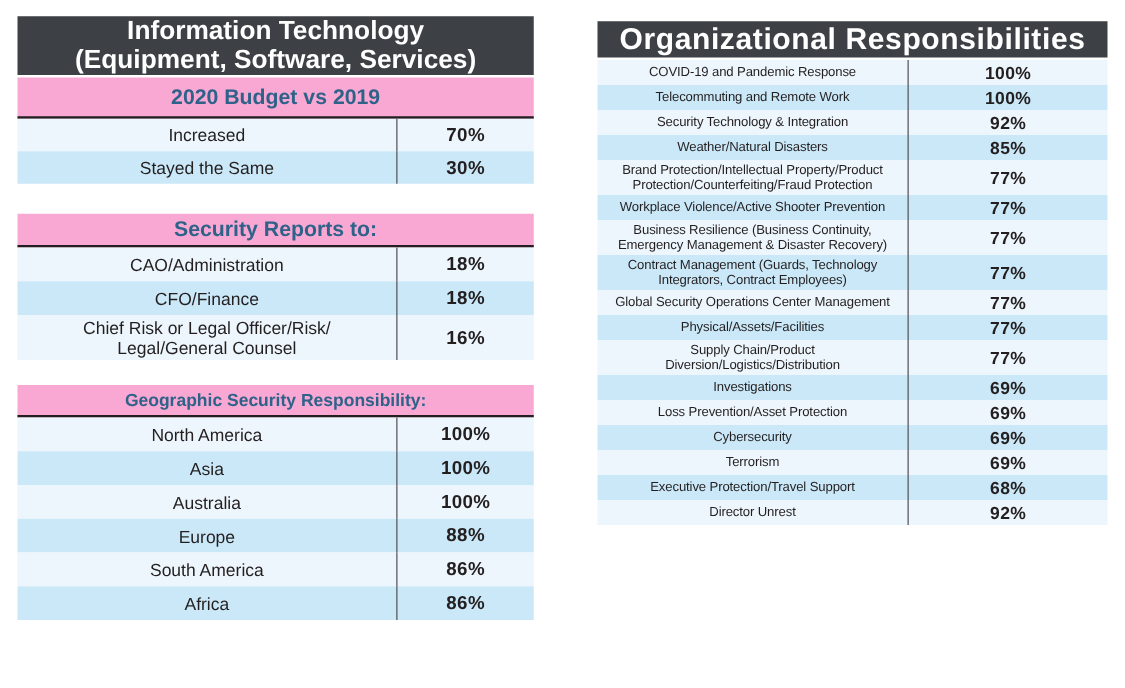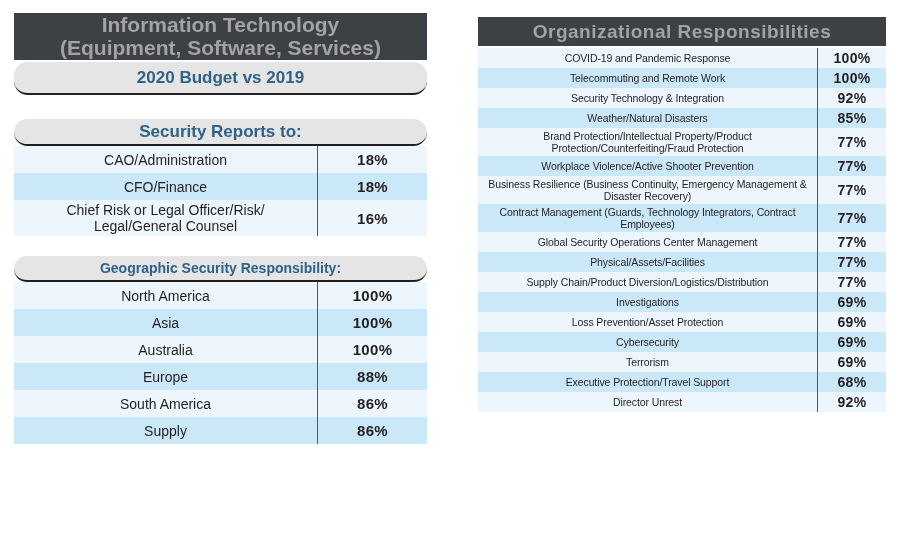--- a/index.html
+++ b/index.html
@@ -6,30 +6,29 @@
   .canvas{
     position:relative;width:900px;height:550px;background:#ffffff;
     font-family:"Liberation Sans",sans-serif;color:#231f20;overflow:hidden;
   }
   
   .left-col{position:absolute;left:14px;top:13px;width:413px;}
   .right-col{position:absolute;left:478px;top:17px;width:408px;}
 
   
   .tbl-header{
-    background:#3d4145;color:#a3a3a3;font-weight:bold;text-align:center;
+    background:#3d4145;color:#ffffff;font-weight:bold;text-align:center;
   }
   .left-col .tbl-header{font-size:21px;line-height:22.5px;padding:1px 0;}
-  .right-col .tbl-header{font-size:19px;line-height:29px;height:29px;letter-spacing:.5px;}
+  .right-col .tbl-header{font-size:24px;line-height:29px;height:29px;letter-spacing:.5px;}
 
   
   .band{
-    background:#e5e5e5;color:#2f6288;font-weight:bold;text-align:center;
+    background:#f9a8d4;color:#2f6288;font-weight:bold;text-align:center;
     border-bottom:2px solid #231f20;
-    border-radius:14px;
   }
   .s0 .band{margin-top:2px;height:31px;line-height:31px;font-size:17px;}
   .s1{margin-top:24px;} .s1 .band{height:25px;line-height:25px;font-size:17px;}
   .s2{margin-top:20px;} .s2 .band{height:24px;line-height:24px;font-size:14px;}
 
   
   .row{display:flex;align-items:stretch;}
   .rows .row:nth-child(odd){background:#edf6fc;}
   .rows .row:nth-child(even){background:#cbe8f8;}
   .row .lbl{
@@ -42,21 +41,21 @@
     font-weight:bold;font-size:15px;letter-spacing:.3px;
   }
   .s0 .row{min-height:26px;} .s1 .row,.s2 .row{min-height:27px;}
 
   
   .r-rows{margin-top:2px;}
   .r-row{display:flex;align-items:stretch;min-height:20px;}
   .r-rows .r-row:nth-child(odd){background:#edf6fc;}
   .r-rows .r-row:nth-child(even){background:#cbe8f8;}
   .r-row .lbl{
-    width:340px;border-right:1px solid #55565a;box-sizing:border-box;
+    width:249px;border-right:1px solid #55565a;box-sizing:border-box;
     display:flex;align-items:center;justify-content:center;text-align:center;
     font-size:10.5px;line-height:12px;letter-spacing:-.1px;padding:2px 8px;
   }
   .r-row .val{
     flex:1;display:flex;align-items:center;justify-content:center;
     font-weight:bold;font-size:14px;letter-spacing:.3px;
   }
 </style>
 </head>
 <body>
@@ -64,20 +63,30 @@
 <div class="canvas">
 
   <div class="left-col">
     <div class="tbl-header">
       <div>Information Technology</div>
       <div>(Equipment, Software, Services)</div>
     </div>
     <div id="left-sections">
         <div class="s0">
           <div class="band">2020 Budget vs 2019</div>
+          <div class="rows">
+            <div class="row">
+              <div class="lbl">Increased</div>
+              <div class="val">70%</div>
+            </div>
+            <div class="row">
+              <div class="lbl">Stayed the Same</div>
+              <div class="val">30%</div>
+            </div>
+          </div>
         </div>
         <div class="s1">
           <div class="band">Security Reports to:</div>
           <div class="rows">
             <div class="row">
               <div class="lbl">CAO/Administration</div>
               <div class="val">18%</div>
             </div>
             <div class="row">
               <div class="lbl">CFO/Finance</div>
@@ -107,21 +116,21 @@
             </div>
             <div class="row">
               <div class="lbl">Europe</div>
               <div class="val">88%</div>
             </div>
             <div class="row">
               <div class="lbl">South America</div>
               <div class="val">86%</div>
             </div>
             <div class="row">
-              <div class="lbl">Supply</div>
+              <div class="lbl">Africa</div>
               <div class="val">86%</div>
             </div>
           </div>
         </div>
       </div>
   </div>
 
   <div class="right-col">
     <div class="tbl-header">Organizational Responsibilities</div>
     <div id="right-rows" class="r-rows">

